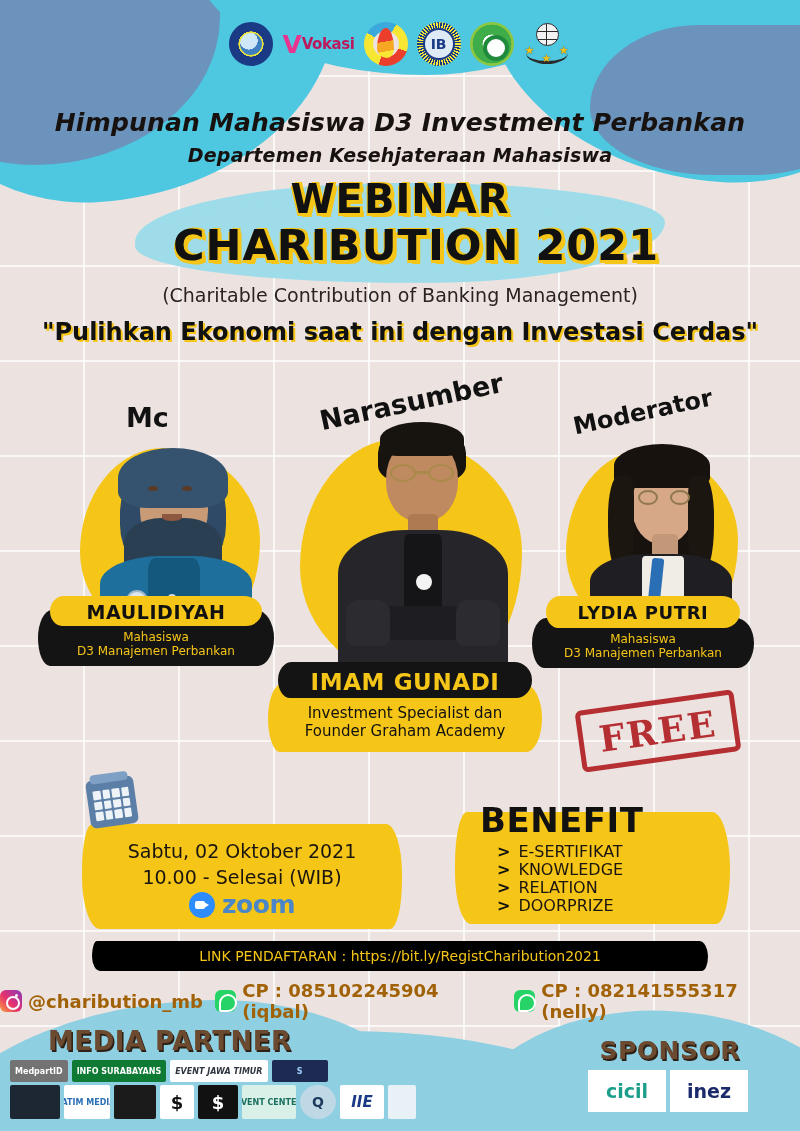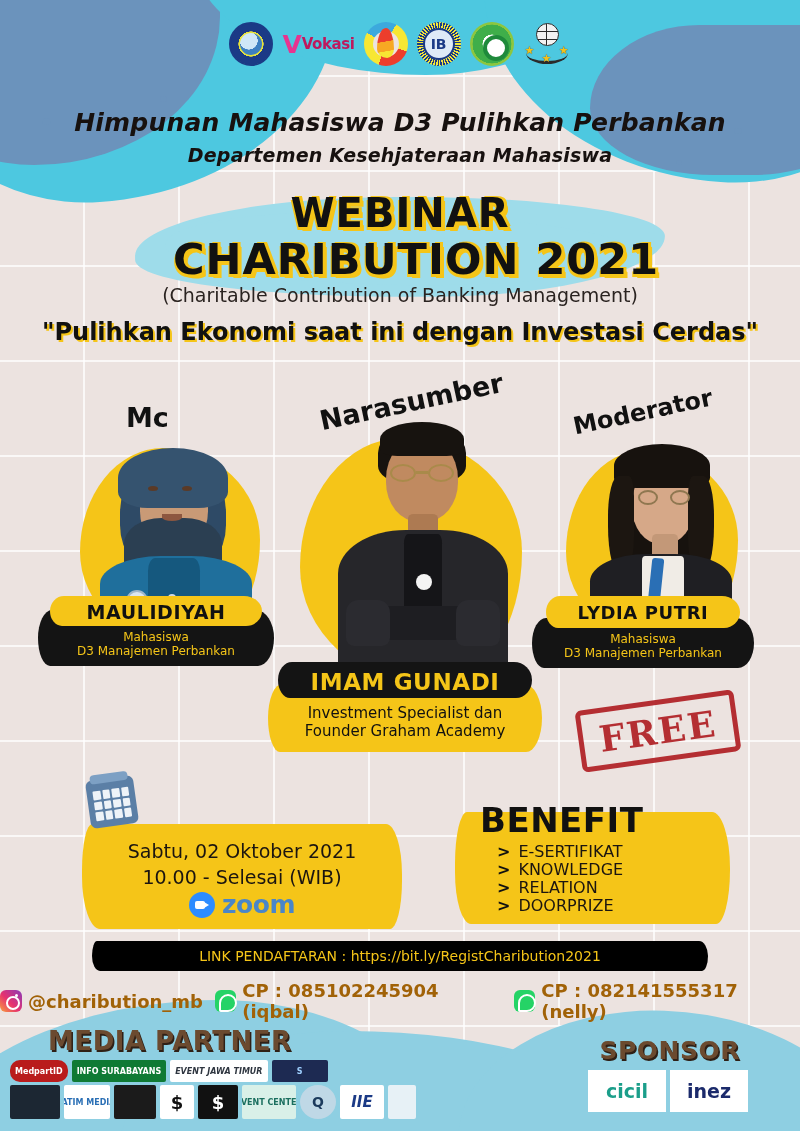--- a/index.html
+++ b/index.html
@@ -162,21 +162,21 @@
   
   .org-line1, .org-line2 {
     position:absolute; width:800px; text-align:center;
     color:#17110f; font-style:italic; font-weight:bold;
     font-family:"DejaVu Sans", sans-serif;
     letter-spacing:.2px; z-index:6;
   }
   .org-line1 { top:108px; font-size:25px; }
   .org-line2 { top:144px; font-size:19px; }
 
-  .title-wrap { position:absolute; top:191px; left:0; width:800px; z-index:6; }
+  .title-wrap { position:absolute; top:177px; left:0; width:800px; z-index:6; }
   .title-brush {
     position:absolute; top:6px; left:50%; transform:translateX(-50%) rotate(-.5deg);
     width:530px; height:100px; background:#9edcea;
     border-radius:48% 52% 44% 56% / 58% 42% 60% 40%;
   }
   .title-brush2 {
     position:absolute; top:22px; left:50%; transform:translateX(-50%) rotate(1deg);
     width:470px; height:72px; background:#9edcea;
     border-radius:40% 60% 50% 50% / 50% 50% 50% 50%;
   }
@@ -451,21 +451,21 @@
     <div class="logo logo-green"></div>
     <div class="logo-globe">
       <div class="globe-ball"></div>
       <div class="globe-wreath"></div>
       <span class="star" style="left:2px;bottom:9px;">★</span>
       <span class="star" style="left:19px;bottom:1px;">★</span>
       <span class="star" style="right:2px;bottom:9px;">★</span>
     </div>
   </div>
 
-  <div class="org-line1">Himpunan Mahasiswa D3 Pulihkan Perbankan</div>
+  <div class="org-line1">Himpunan Mahasiswa D3 Investment Perbankan</div>
   <div class="org-line2">Departemen Kesehjateraan Mahasiswa</div>
 
   <div class="title-wrap">
     <div class="title-brush"></div>
     <div class="title-brush2"></div>
     <div class="title-line t1">WEBINAR</div>
     <div class="title-line t2">CHARIBUTION 2021</div>
   </div>
   <div class="subtitle-en">(Charitable Contribution of Banking Management)</div>
   <div class="tagline">"Pulihkan Ekonomi saat ini dengan Investasi Cerdas"</div>
@@ -618,21 +618,21 @@
       <div class="wa-ic"></div>
       <span>CP : 082141555317 (nelly)</span>
     </div>
   </div>
 
   <div class="mp-title">MEDIA PARTNER</div>
   <div class="sp-title">SPONSOR</div>
 
   <div class="mp-rows">
     <div class="mp-row">
-      <div class="mp-logo" style="background:#b91c1c;color:#fff;border-radius:10px;">MedpartID</div>
+      <div class="mp-logo" style="background:#737373;color:#fff;">MedpartID</div>
       <div class="mp-logo" style="background:#0f7a34;color:#fff;">INFO SURABAYANS</div>
       <div class="mp-logo" style="background:#fff;color:#2f3640;font-style:italic;">EVENT JAWA TIMUR</div>
       <div class="mp-logo" style="background:#1d2a52;color:#9fd0ff;width:56px;">S</div>
     </div>
     <div class="mp-row mp-row2">
       <div class="mp-logo" style="background:#1c2733;color:#ddd;width:50px;"></div>
       <div class="mp-logo" style="background:#fff;color:#2a6fb5;width:46px;">JATIM MEDIA</div>
       <div class="mp-logo" style="background:#1b1b1b;color:#e0782a;width:42px;"></div>
       <div class="mp-logo" style="background:#fff;color:#111;width:34px;font-size:18px;">$</div>
       <div class="mp-logo" style="background:#111;color:#fff;width:40px;font-size:18px;">$</div>

